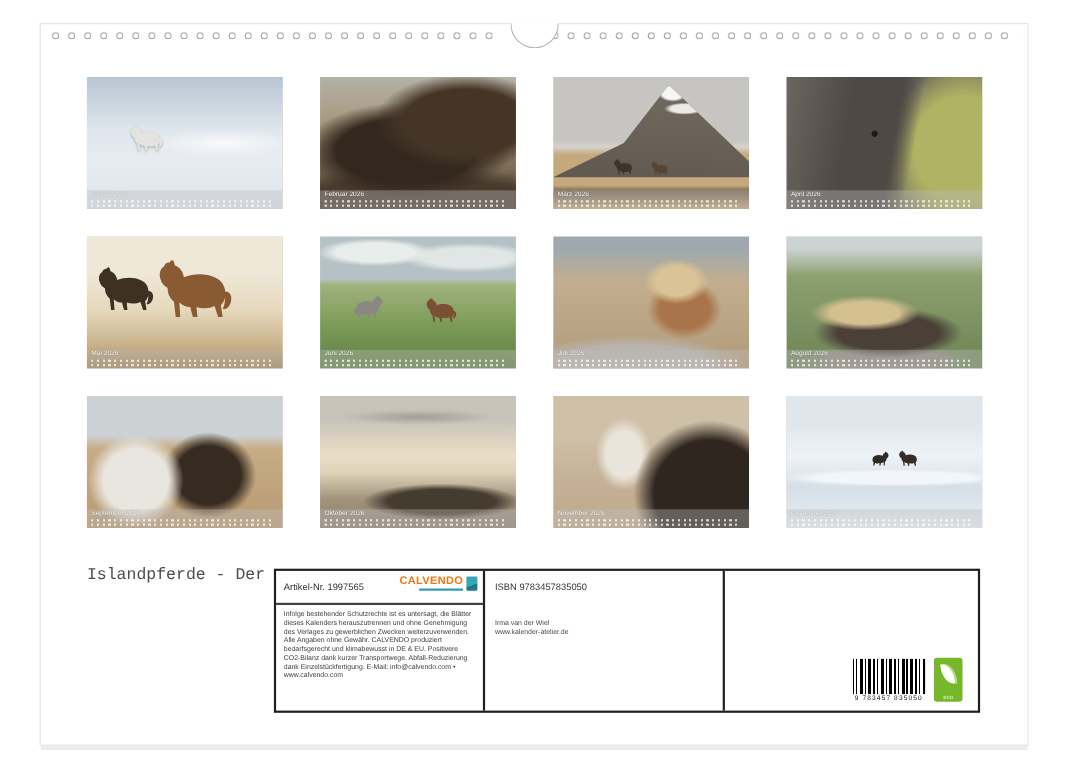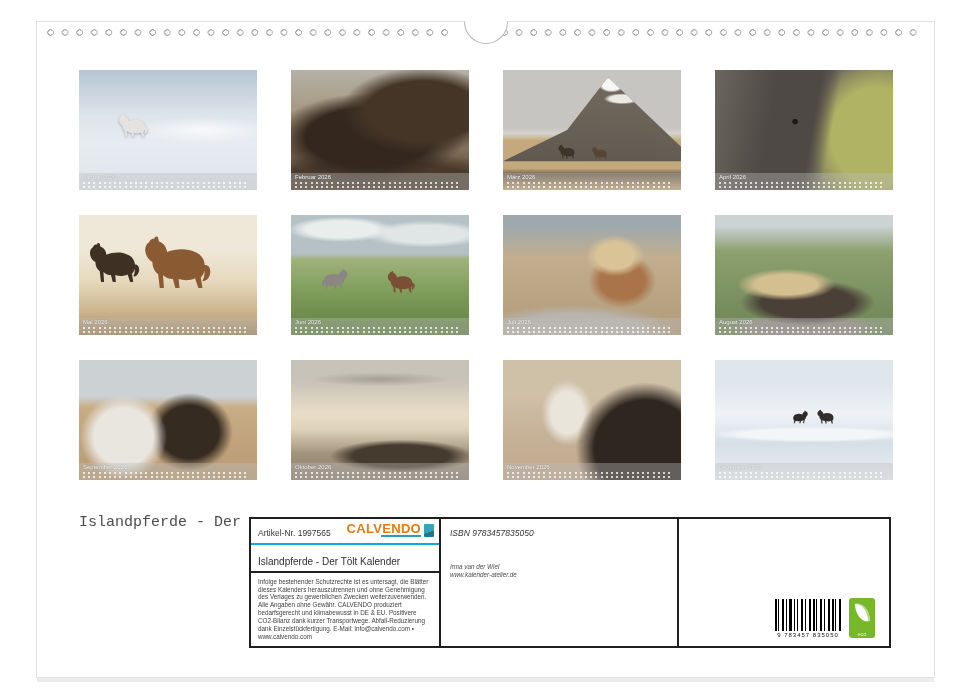--- a/index.html
+++ b/index.html
@@ -109,28 +109,28 @@
   .m12 .hA{display:block;left:42%;top:42%;width:20px;color:#2e2a26;transform:scaleX(-1);}
   .m12 .hB{display:block;left:56%;top:41%;width:22px;color:#332e29;}
 
   
   .page-title{position:absolute;left:42px;top:492px;font-size:15px;line-height:1.18;color:#4d4d4d;font-family:Liberation Mono, monospace;}
 
   .info-table{position:absolute;left:212px;top:495px;width:638px;height:127px;
     border:2px solid #1f1f1f;display:flex;background:#fff;}
   .info-table .col{box-sizing:border-box;height:100%;position:relative;}
   .col1{width:190px;border-right:2px solid #1f1f1f;display:flex;flex-direction:column;}
-  .col2{width:238px;border-right:2px solid #1f1f1f;font-style:italic;}
+  .col2{width:218px;border-right:2px solid #1f1f1f;}
   .col3{flex:1;}
 
-  .row-artikel{height:31px;border-bottom:2px solid #0ea5e9;position:relative;box-sizing:border-box;}
+  .row-artikel{height:31px;border-bottom:2px solid #404040;position:relative;box-sizing:border-box;}
   .artikel-text{position:absolute;left:7px;top:9px;font-size:8.5px;color:#333;}
   .cal-logo{position:absolute;right:5px;top:5px;display:flex;align-items:center;gap:3px;}
   .cal-logo-txt{display:flex;flex-direction:column;align-items:flex-end;}
-  .cal-logo-name{font-size:13px;font-weight:bold;letter-spacing:.3px;color:#e8790e;line-height:10px;}
+  .cal-logo-name{font-size:10px;font-weight:bold;letter-spacing:.3px;color:#e8790e;line-height:10px;}
   .cal-logo-tag{width:40px;height:2px;background:#2e9bb0;margin-top:1px;}
   .cal-logo-icon{width:10px;height:13px;background:linear-gradient(160deg,#35a6ba 60%,#1d7a8c 60%);border-radius:1px;}
 
   .row-boxtitle{height:34px;border-bottom:2px solid #1f1f1f;position:relative;box-sizing:border-box;}
   .box-title{position:absolute;left:7px;top:11px;font-size:10px;color:#2e2e2e;white-space:nowrap;}
 
   .row-legal{flex:1;padding:5px 7px;box-sizing:border-box;}
   .legal{font-size:6.3px;line-height:1.26;color:#3d3d3d;margin:0;}
 
   .isbn{position:absolute;left:9px;top:9px;font-size:8.5px;color:#333;}
@@ -300,23 +300,20 @@
       <div class="row-artikel">
         <span class="artikel-text">Artikel-Nr. 1997565</span>
         <div class="cal-logo">
           <div class="cal-logo-txt">
             <span class="cal-logo-name">CALVENDO</span>
             <span class="cal-logo-tag"></span>
           </div>
           <span class="cal-logo-icon"></span>
         </div>
       </div>
-      <div class="row-boxtitle">
-        <span class="box-title">Islandpferde - Der Tölt Kalender</span>
-      </div>
       <div class="row-legal">
         <p class="legal">Infolge bestehender Schutzrechte ist es untersagt, die Blätter dieses Kalenders herauszutrennen und ohne Genehmigung des Verlages zu gewerblichen Zwecken weiterzuverwenden. Alle Angaben ohne Gewähr. CALVENDO produziert bedarfsgerecht und klimabewusst in DE &amp; EU. Positivere CO2-Bilanz dank kurzer Transportwege. Abfall-Reduzierung dank Einzelstückfertigung. E-Mail: info@calvendo.com • www.calvendo.com</p>
       </div>
     </div>
 
     <div class="col col2">
       <span class="isbn">ISBN 9783457835050</span>
       <div class="author">
         <div>Irma van der Wiel</div>
         <div>www.kalender-atelier.de</div>

